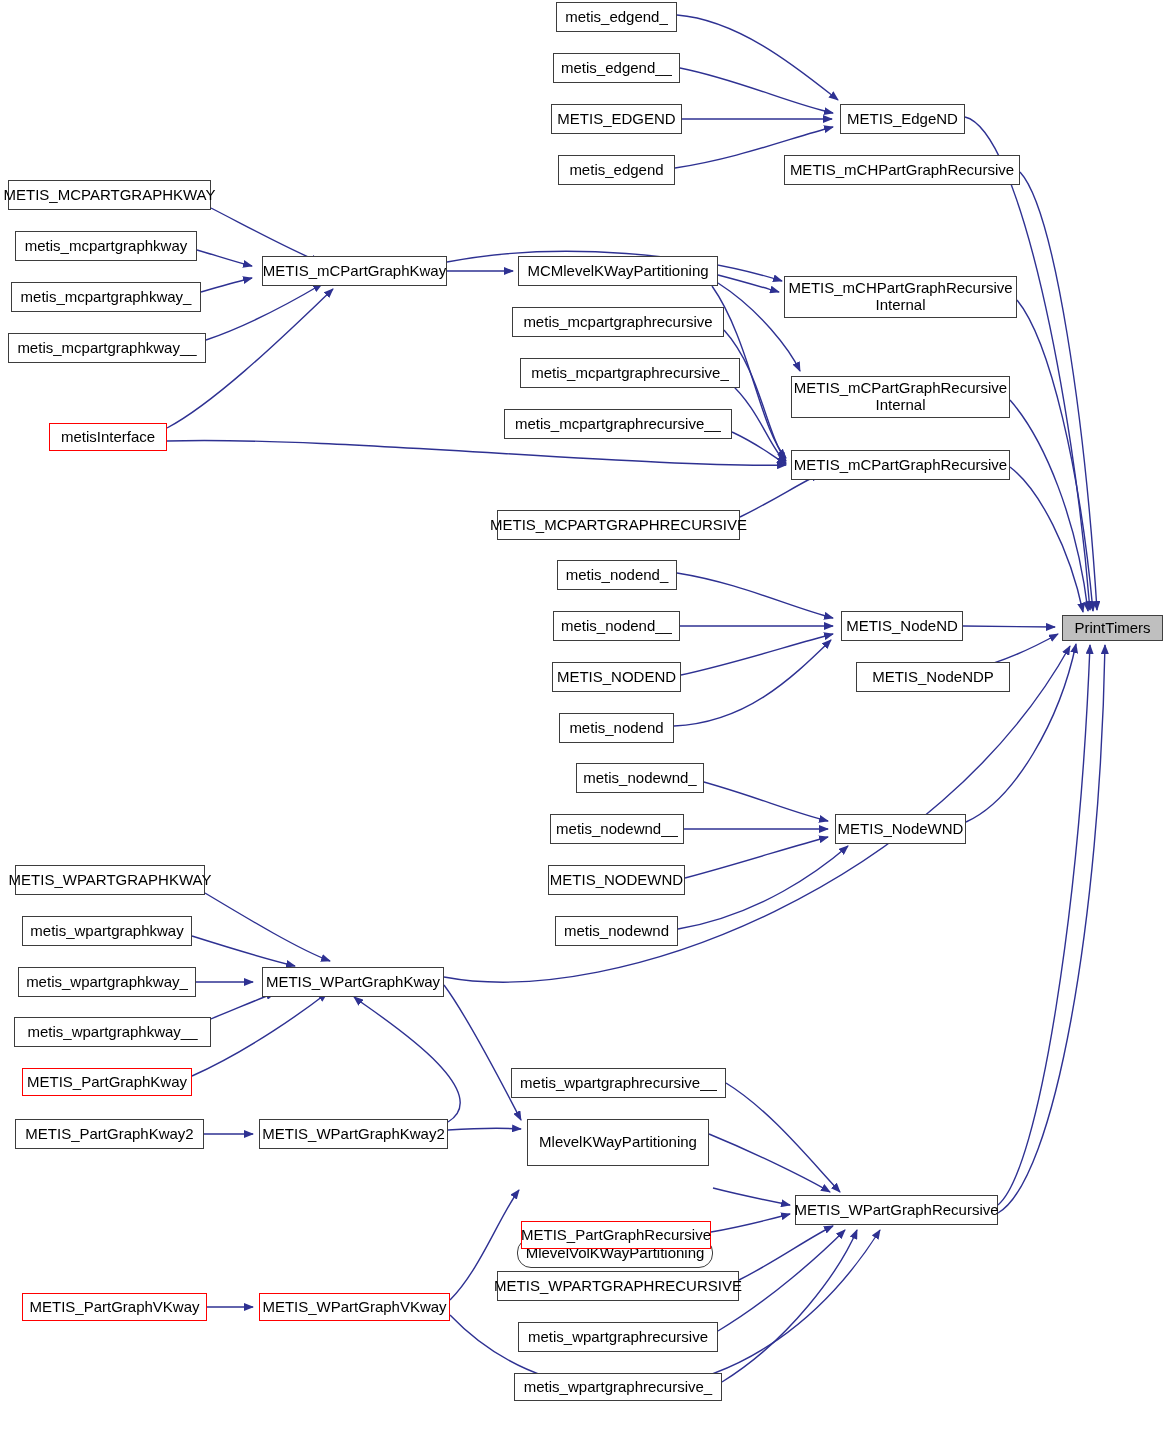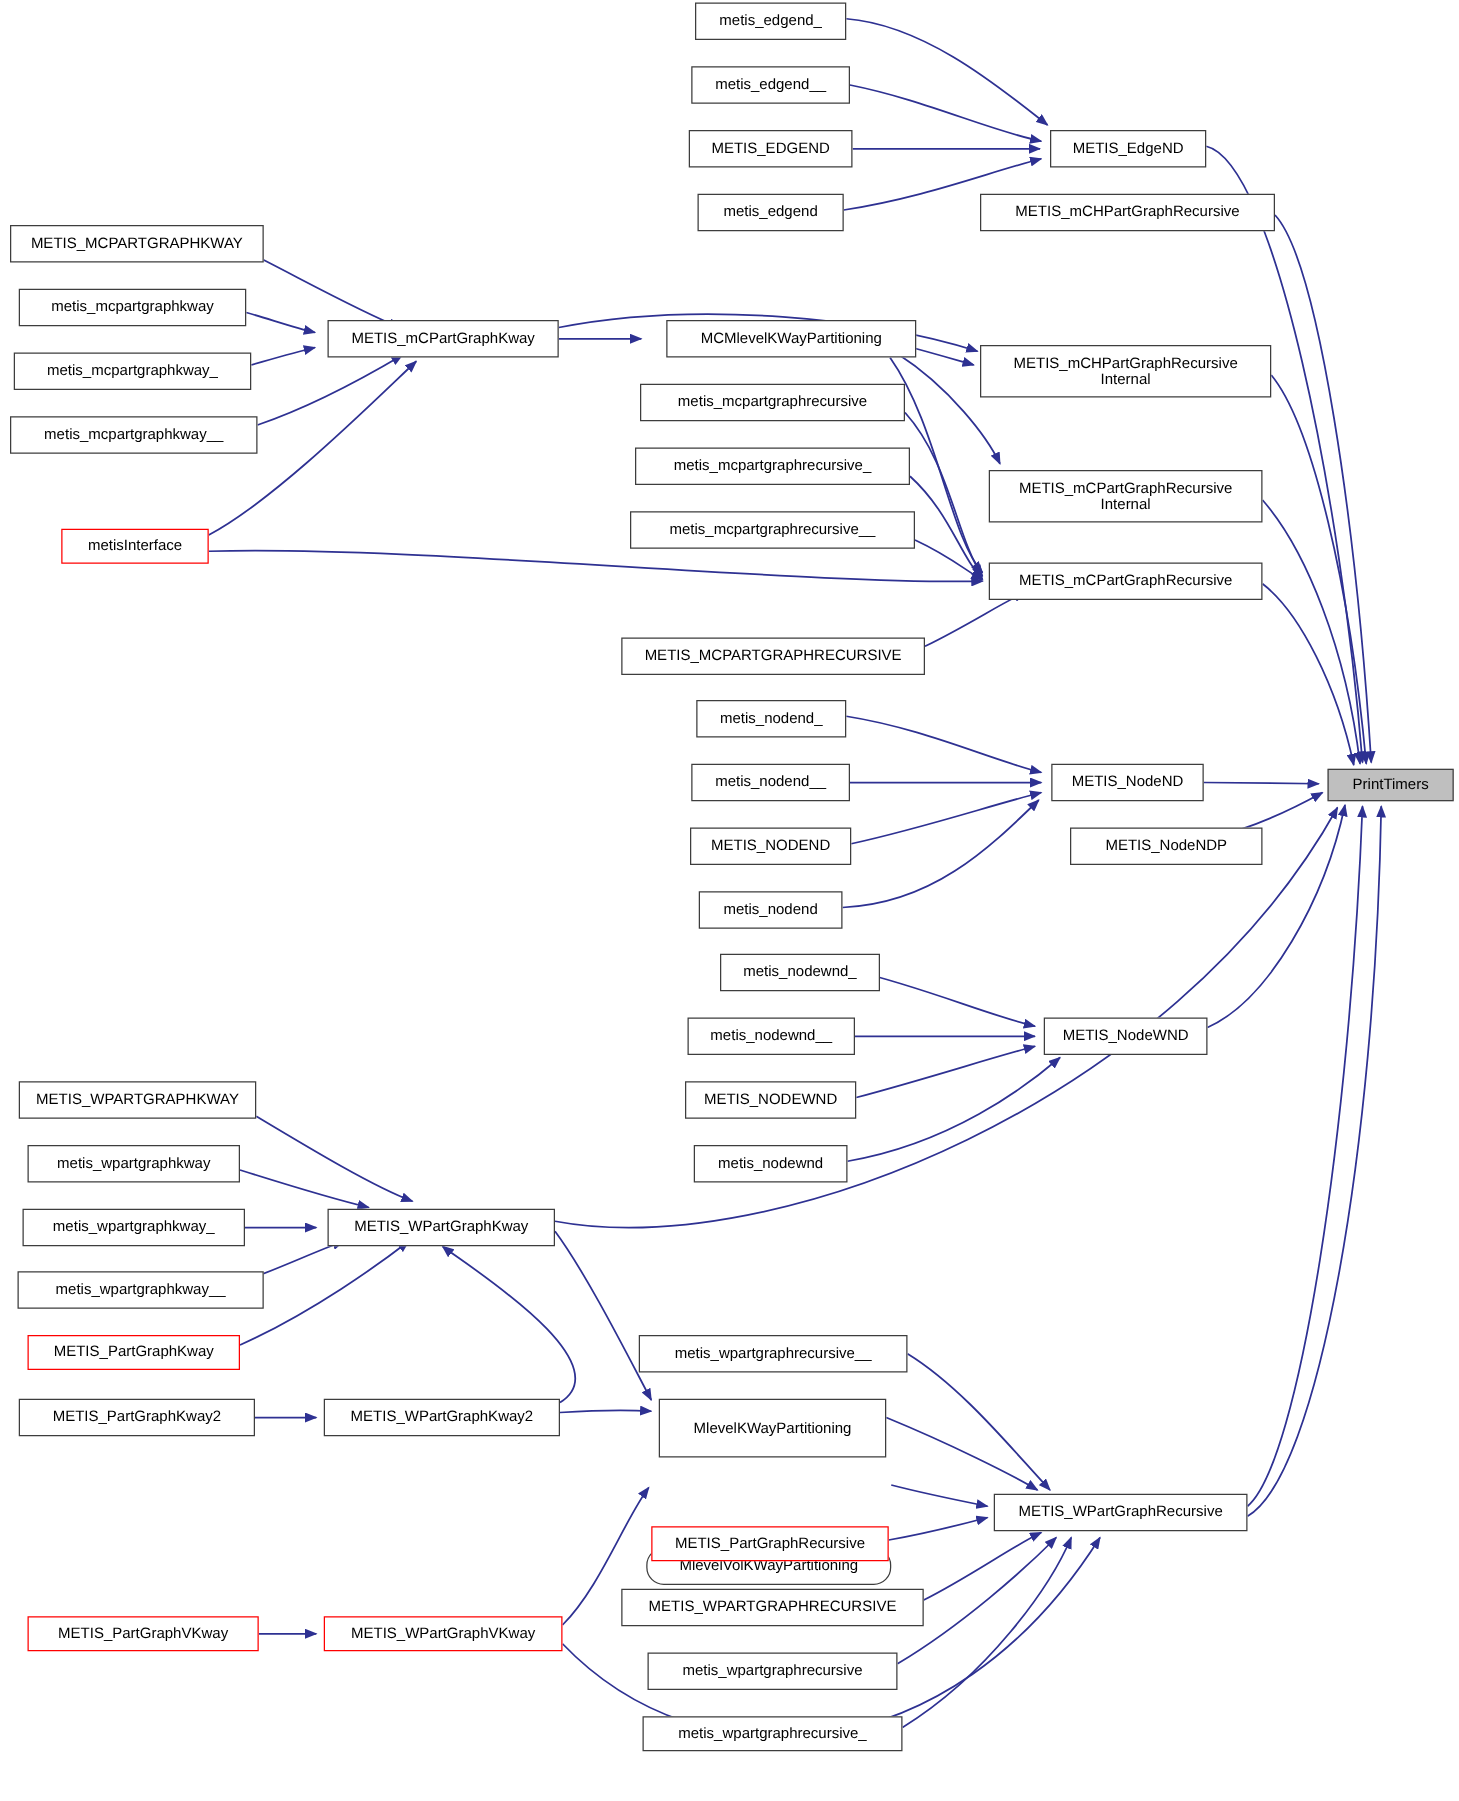--- a/index.html
+++ b/index.html
@@ -1,21 +1,21 @@
 <!DOCTYPE html>
 <html><head>
 <meta charset="utf-8">
 <style>
   html,body{margin:0;padding:0;background:#ffffff;}
   #stage{position:relative;width:1167px;height:1441px;background:#ffffff;
          font-family:"Liberation Sans","DejaVu Sans",sans-serif;overflow:hidden;}
   svg#edges{position:absolute;left:0;top:0;width:1167px;height:1441px;}
   .node{position:absolute;box-sizing:border-box;display:flex;align-items:center;
         justify-content:center;background:#ffffff;border:1px solid #3d3d3d;
-        font-size:12px;color:#000000;line-height:1.12;text-align:center;
+        font-size:15px;color:#000000;line-height:1.12;text-align:center;
         white-space:pre-line;padding:12px 4px;}
   .node.red{border-color:#ff0000;}
   .node.cur{background:#bfbfbf;border-color:#404040;}
 </style>
 </head>
 <body>
 
 <div id="stage">
   <svg id="edges" viewBox="0 0 1167 1441" xmlns="http://www.w3.org/2000/svg">
     <defs>
@@ -89,25 +89,25 @@
       <div class="node" style="left: 551px; top: 104px; width: 131px; height: 30px;">METIS_EDGEND</div>
       <div class="node" style="left: 558px; top: 155px; width: 117px; height: 30px;">metis_edgend</div>
       <div class="node" style="left: 840px; top: 104px; width: 125px; height: 30px;">METIS_EdgeND</div>
       <div class="node" style="left: 784px; top: 155px; width: 236px; height: 30px;">METIS_mCHPartGraphRecursive</div>
       <div class="node" style="left: 8px; top: 180px; width: 203px; height: 30px;">METIS_MCPARTGRAPHKWAY</div>
       <div class="node" style="left: 15px; top: 231px; width: 182px; height: 30px;">metis_mcpartgraphkway</div>
       <div class="node" style="left: 11px; top: 282px; width: 190px; height: 30px;">metis_mcpartgraphkway_</div>
       <div class="node" style="left: 8px; top: 333px; width: 198px; height: 30px;">metis_mcpartgraphkway__</div>
       <div class="node red" style="left: 49px; top: 423px; width: 118px; height: 28px;">metisInterface</div>
       <div class="node" style="left: 262px; top: 256px; width: 185px; height: 30px;">METIS_mCPartGraphKway</div>
-      <div class="node" style="left: 533px; top: 256px; width: 200px; height: 30px; text-align: right;">MCMlevelKWayPartitioning</div>
+      <div class="node" style="left: 518px; top: 256px; width: 200px; height: 30px; text-align: right;">MCMlevelKWayPartitioning</div>
       <div class="node" style="left: 784px; top: 276px; width: 233px; height: 42px;">METIS_mCHPartGraphRecursive
 Internal</div>
       <div class="node" style="left: 512px; top: 307px; width: 212px; height: 30px;">metis_mcpartgraphrecursive</div>
-      <div class="node" style="left: 508px; top: 358px; width: 220px; height: 30px;">metis_mcpartgraphrecursive_</div>
+      <div class="node" style="left: 520px; top: 358px; width: 220px; height: 30px;">metis_mcpartgraphrecursive_</div>
       <div class="node" style="left: 791px; top: 376px; width: 219px; height: 42px;">METIS_mCPartGraphRecursive
 Internal</div>
       <div class="node" style="left: 504px; top: 409px; width: 228px; height: 30px;">metis_mcpartgraphrecursive__</div>
       <div class="node" style="left: 791px; top: 450px; width: 219px; height: 30px;">METIS_mCPartGraphRecursive</div>
       <div class="node" style="left: 497px; top: 510px; width: 243px; height: 30px;">METIS_MCPARTGRAPHRECURSIVE</div>
       <div class="node" style="left: 557px; top: 560px; width: 120px; height: 30px;">metis_nodend_</div>
       <div class="node" style="left: 553px; top: 611px; width: 127px; height: 30px;">metis_nodend__</div>
       <div class="node" style="left: 552px; top: 662px; width: 129px; height: 30px;">METIS_NODEND</div>
       <div class="node" style="left: 559px; top: 713px; width: 115px; height: 30px;">metis_nodend</div>
       <div class="node" style="left: 841px; top: 611px; width: 122px; height: 30px;">METIS_NodeND</div>

